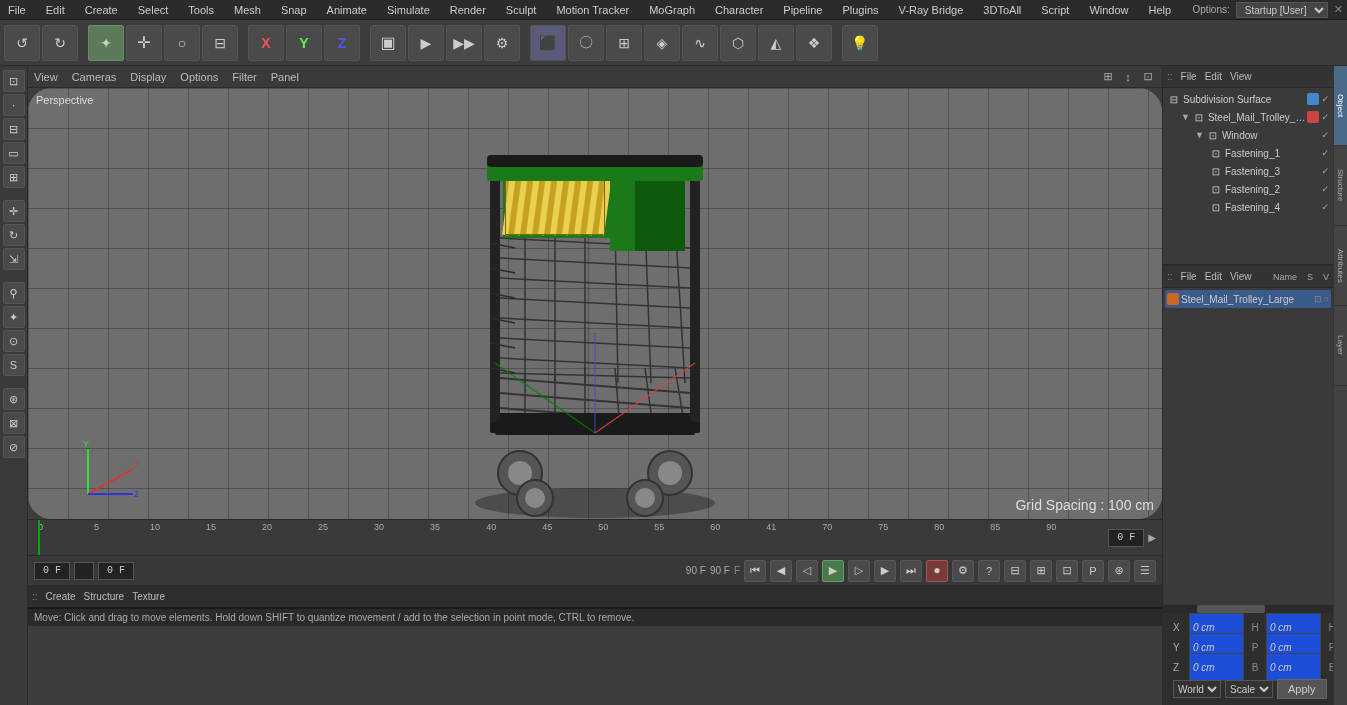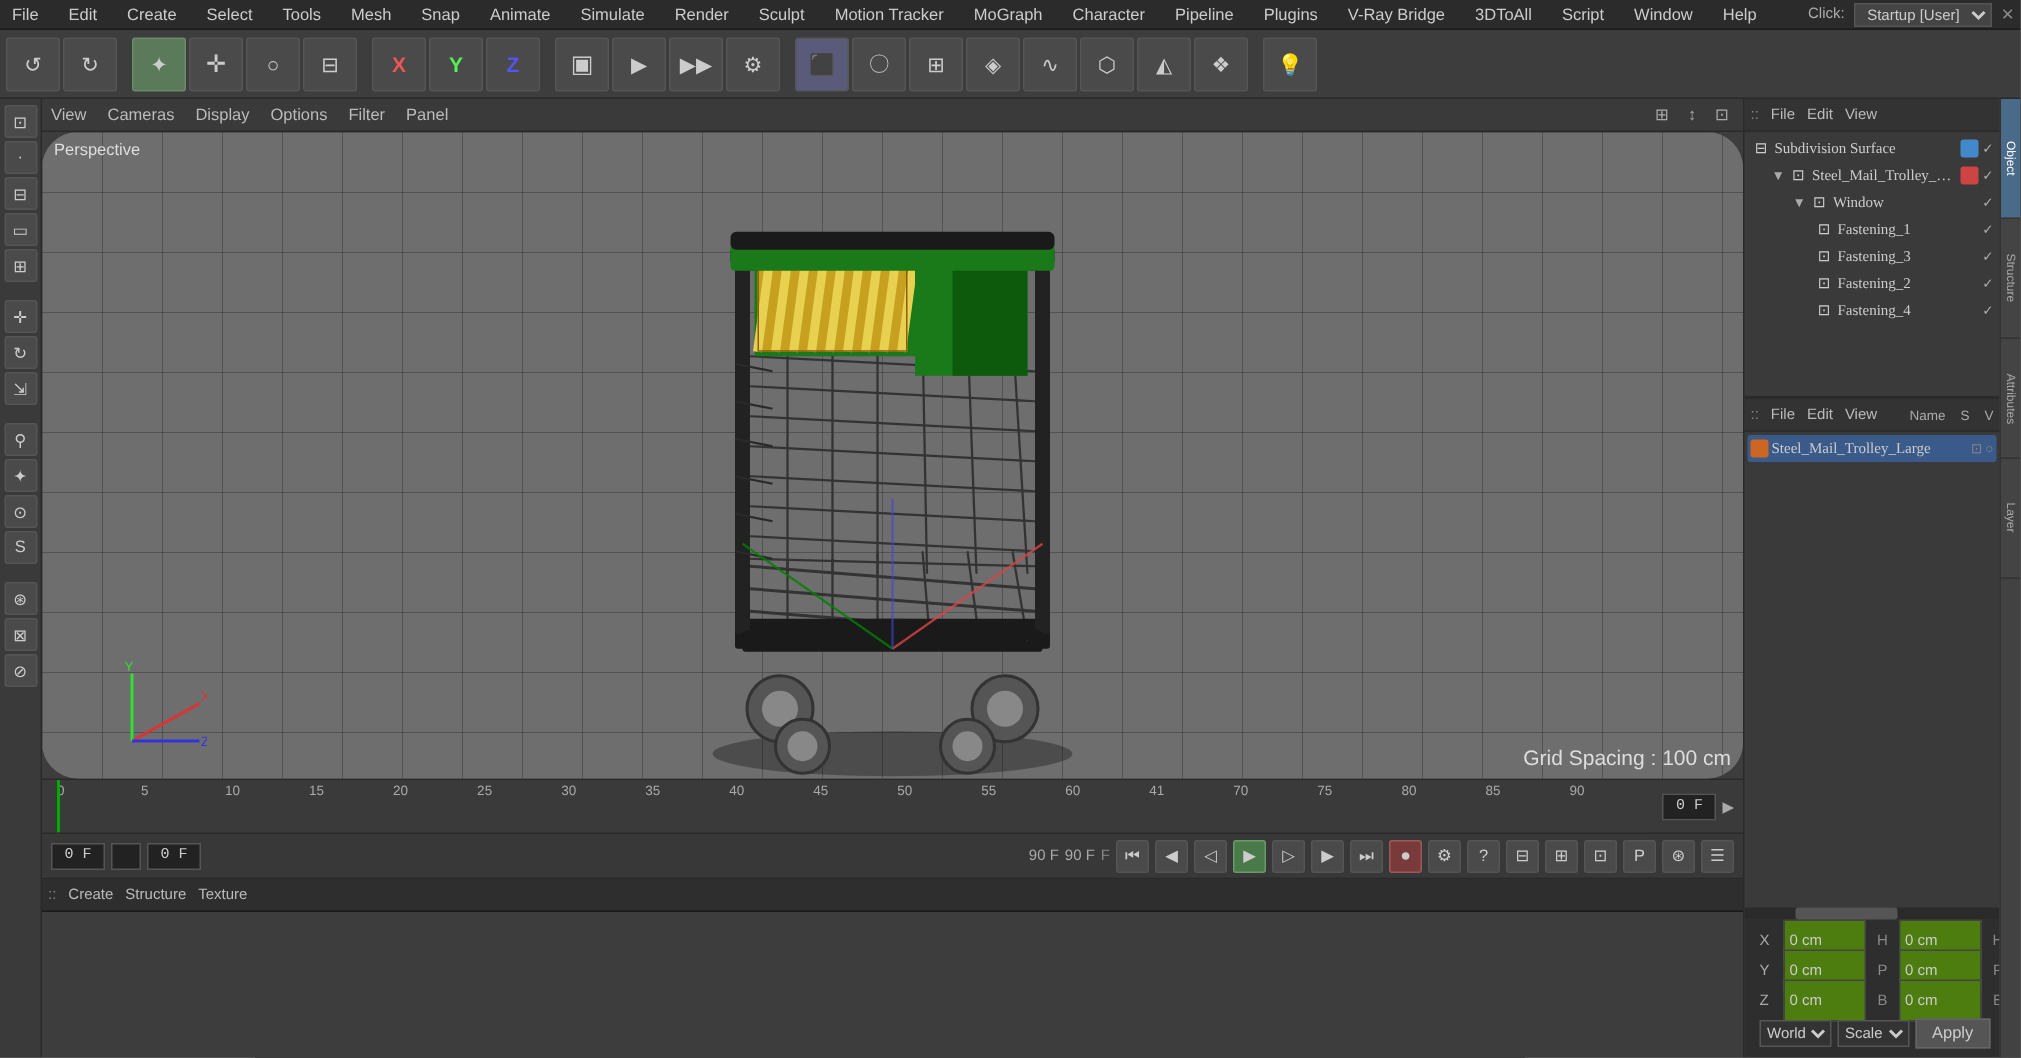--- a/index.html
+++ b/index.html
@@ -272,21 +272,21 @@
       height: 18px;
       gap: 2px;
       padding: 0 2px;
       cursor: pointer;
       border-radius: 2px;
       white-space: nowrap;
     }
     .obj-row.selected { background: #3a5a8a; }
     .obj-indent { display: inline-block; width: 12px; flex-shrink: 0; }
     .obj-icon { width: 14px; height: 14px; flex-shrink: 0; font-size: 10px; display: flex; align-items: center; justify-content: center; }
-    .obj-label { font-size: 10px; color: #ccc; flex: 1; overflow: hidden; text-overflow: ellipsis; font-family: Liberation Serif, serif; }
+    .obj-label { font-size: 10px; color: #ccc; flex: 1; overflow: hidden; text-overflow: ellipsis; }
     .obj-badges { display: flex; gap: 2px; margin-left: auto; align-items: center; }
     .obj-badge { width: 12px; height: 12px; border-radius: 2px; font-size: 8px; display: flex; align-items: center; justify-content: center; }
     .material-toolbar {
       background: #2e2e2e;
       height: 22px;
       display: flex;
       align-items: center;
       padding: 0 4px;
       gap: 8px;
       border-bottom: 1px solid #1a1a1a;
@@ -324,28 +324,29 @@
       padding: 0 6px;
       gap: 4px;
     }
     .coord-label {
       color: #aaa;
       font-size: 10px;
       width: 12px;
       flex-shrink: 0;
     }
     .coord-input {
-      background: #4d7c0f;
+      background: #1d4ed8;
       border: 1px solid #444;
       color: #ccc;
       font-size: 10px;
       width: 55px;
       height: 28px;
       padding: 0 3px;
       flex-shrink: 0;
+      font-style: italic;
     }
     .coord-spacer { width: 14px; font-size: 10px; color: #888; text-align: center; flex-shrink: 0; }
     .coord-bottom-row {
       display: flex;
       align-items: center;
       height: 24px;
       padding: 0 6px;
       gap: 4px;
     }
     .coord-select {
@@ -508,21 +509,21 @@
   <span class="menu-item">MoGraph</span>
   <span class="menu-item">Character</span>
   <span class="menu-item">Pipeline</span>
   <span class="menu-item">Plugins</span>
   <span class="menu-item">V-Ray Bridge</span>
   <span class="menu-item">3DToAll</span>
   <span class="menu-item">Script</span>
   <span class="menu-item">Window</span>
   <span class="menu-item">Help</span>
   <div class="menu-bar-right">
-    <span class="layout-label">Click:</span>
+    <span class="layout-label">Options:</span>
     <select class="layout-dropdown">
       <option>Startup [User]</option>
     </select>
     <span style="color:#888;font-size:11px;">✕</span>
   </div>
 </div>
 
 <div class="toolbar">
 
   <div class="tb-btn" title="Undo">↺</div>
@@ -786,20 +787,23 @@
     <div style="height:120px;display:flex;flex-direction:column;flex-shrink:0;border-top:1px solid #2a2a2a;">
 
       <div class="material-toolbar">
         <span style="font-size:10px;color:#888;">::</span>
         <span class="panel-menu-item">Create</span>
         <span class="panel-menu-item">Structure</span>
         <span class="panel-menu-item">Texture</span>
       </div>
 
 
+      <div class="status-bar">
+        <span class="status-text">Move: Click and drag to move elements. Hold down SHIFT to quantize movement / add to the selection in point mode, CTRL to remove.</span>
+      </div>
     </div>
   </div>
 
   <div class="right-panel-full">
     <div class="r-panel-content">
 
       <div class="upper-obj">
         <div class="panel-toolbar">
           <span style="font-size:10px;color:#888;">::</span>
           <span class="panel-menu-item">File</span>

